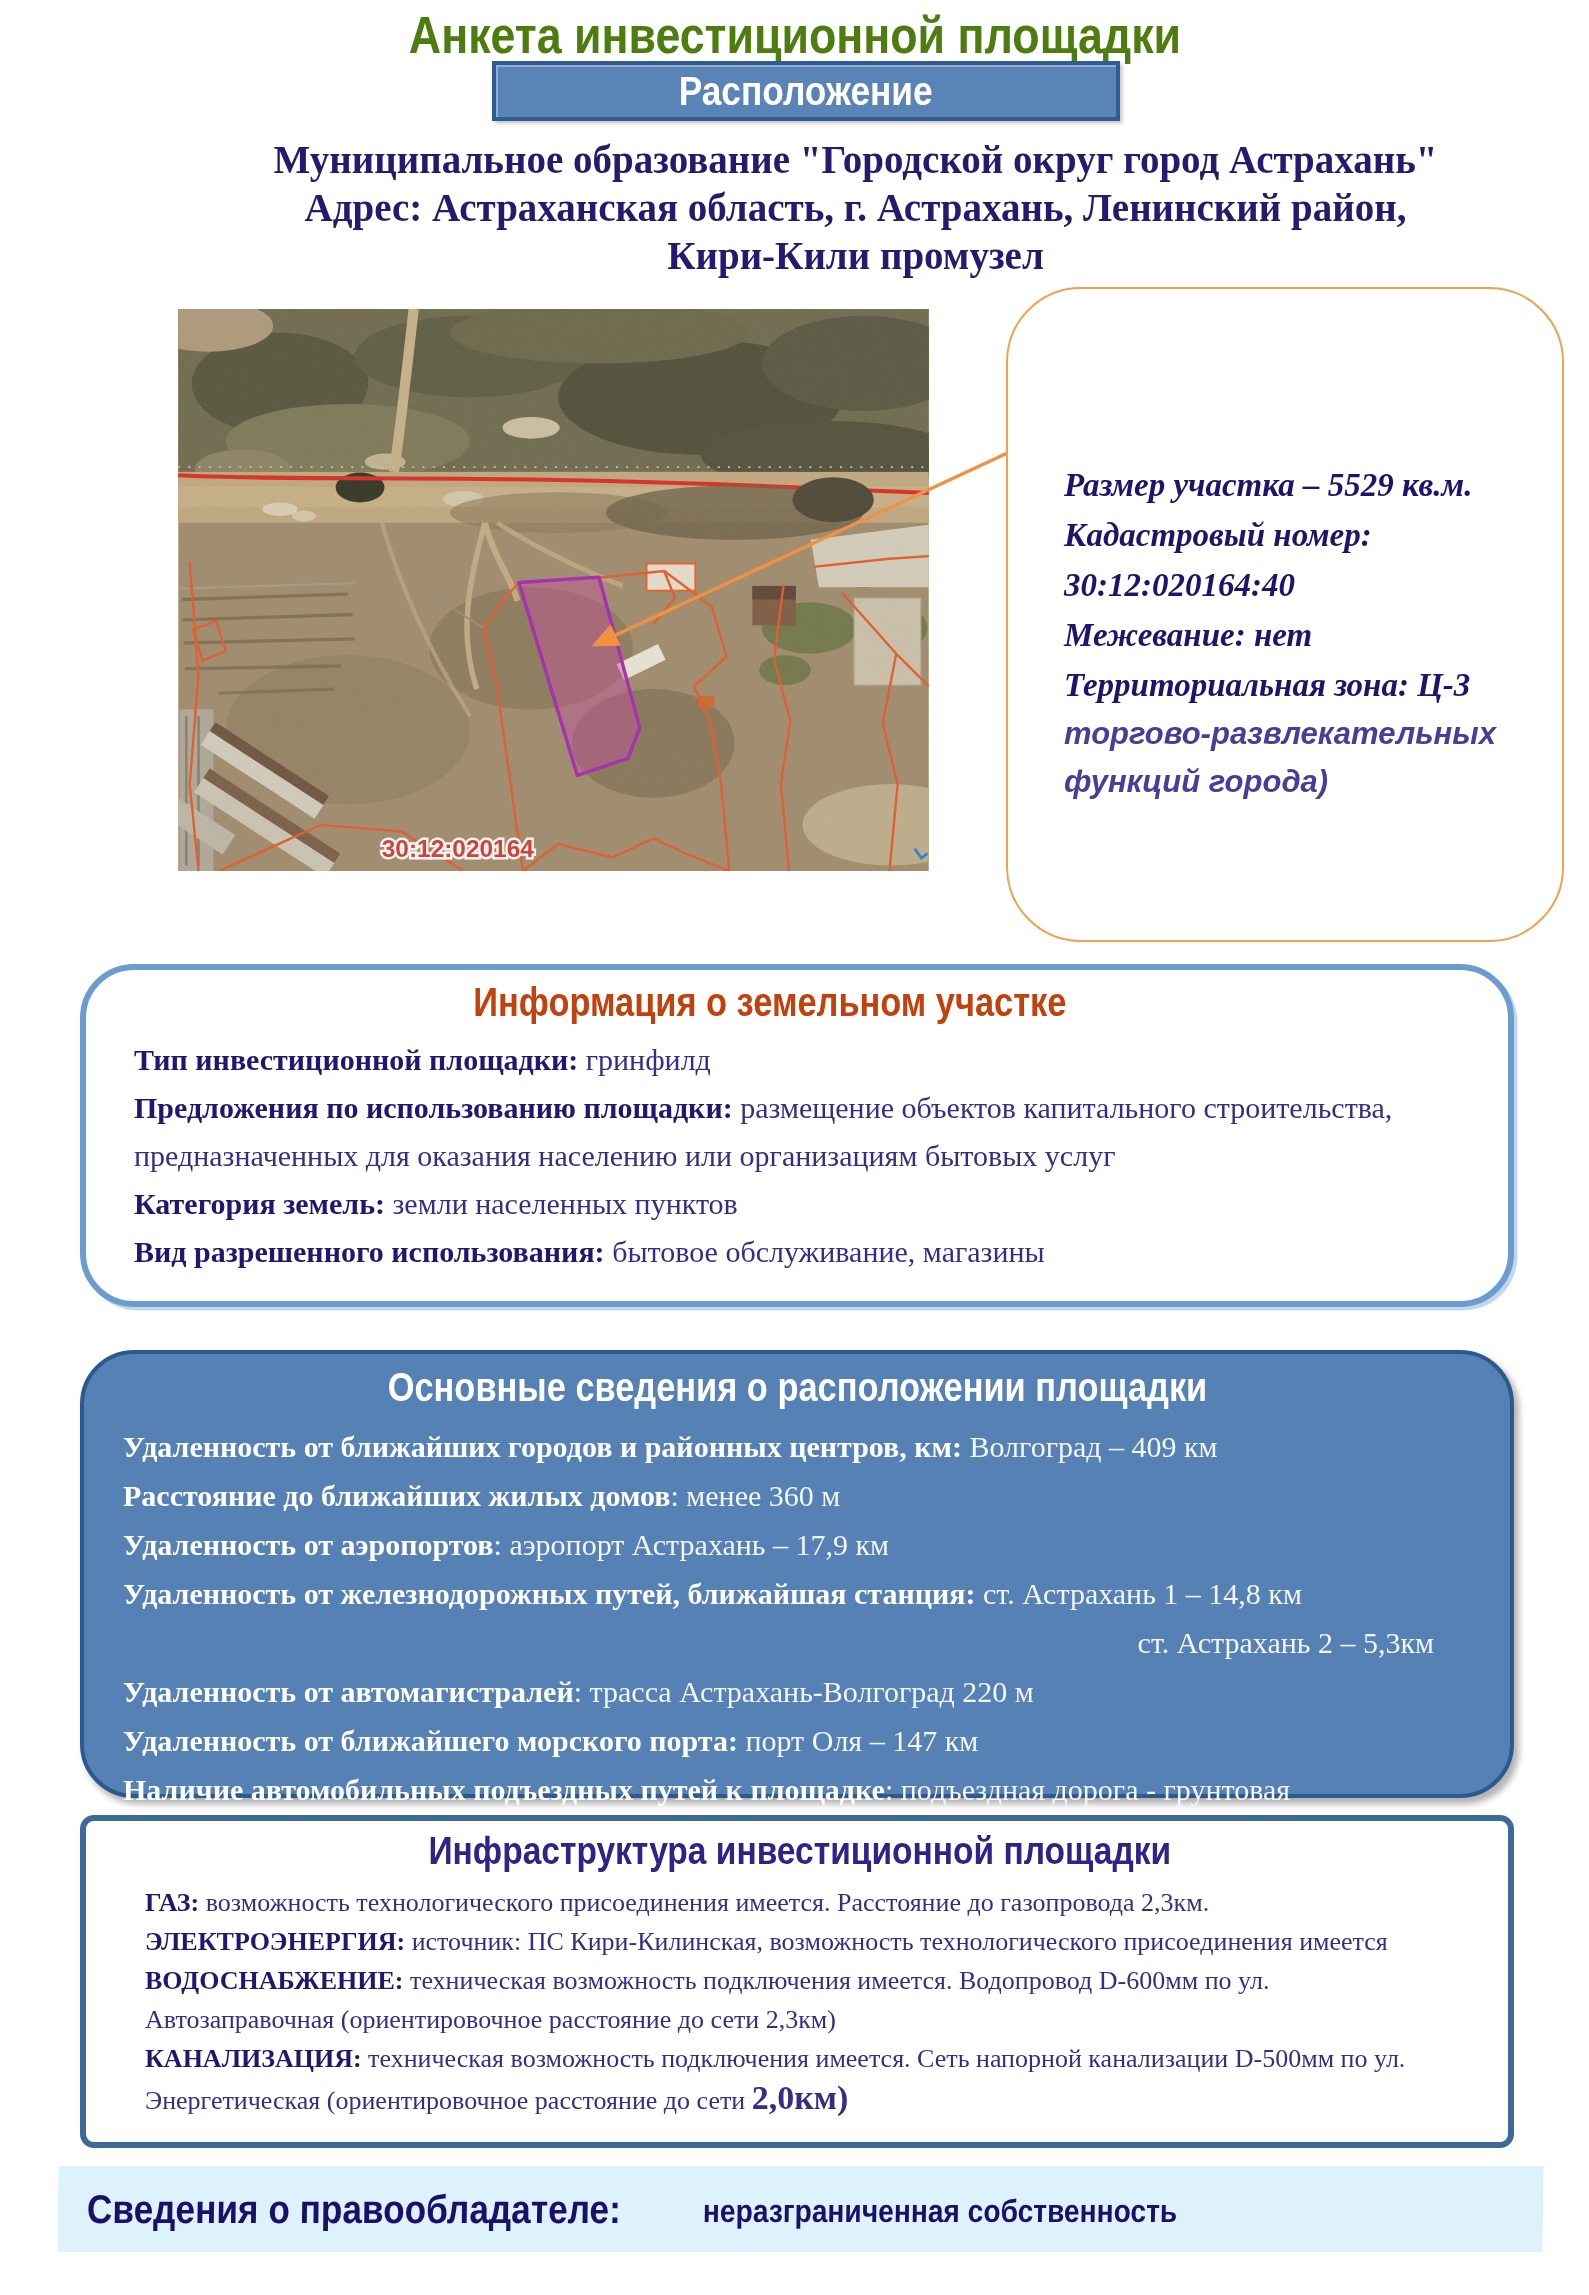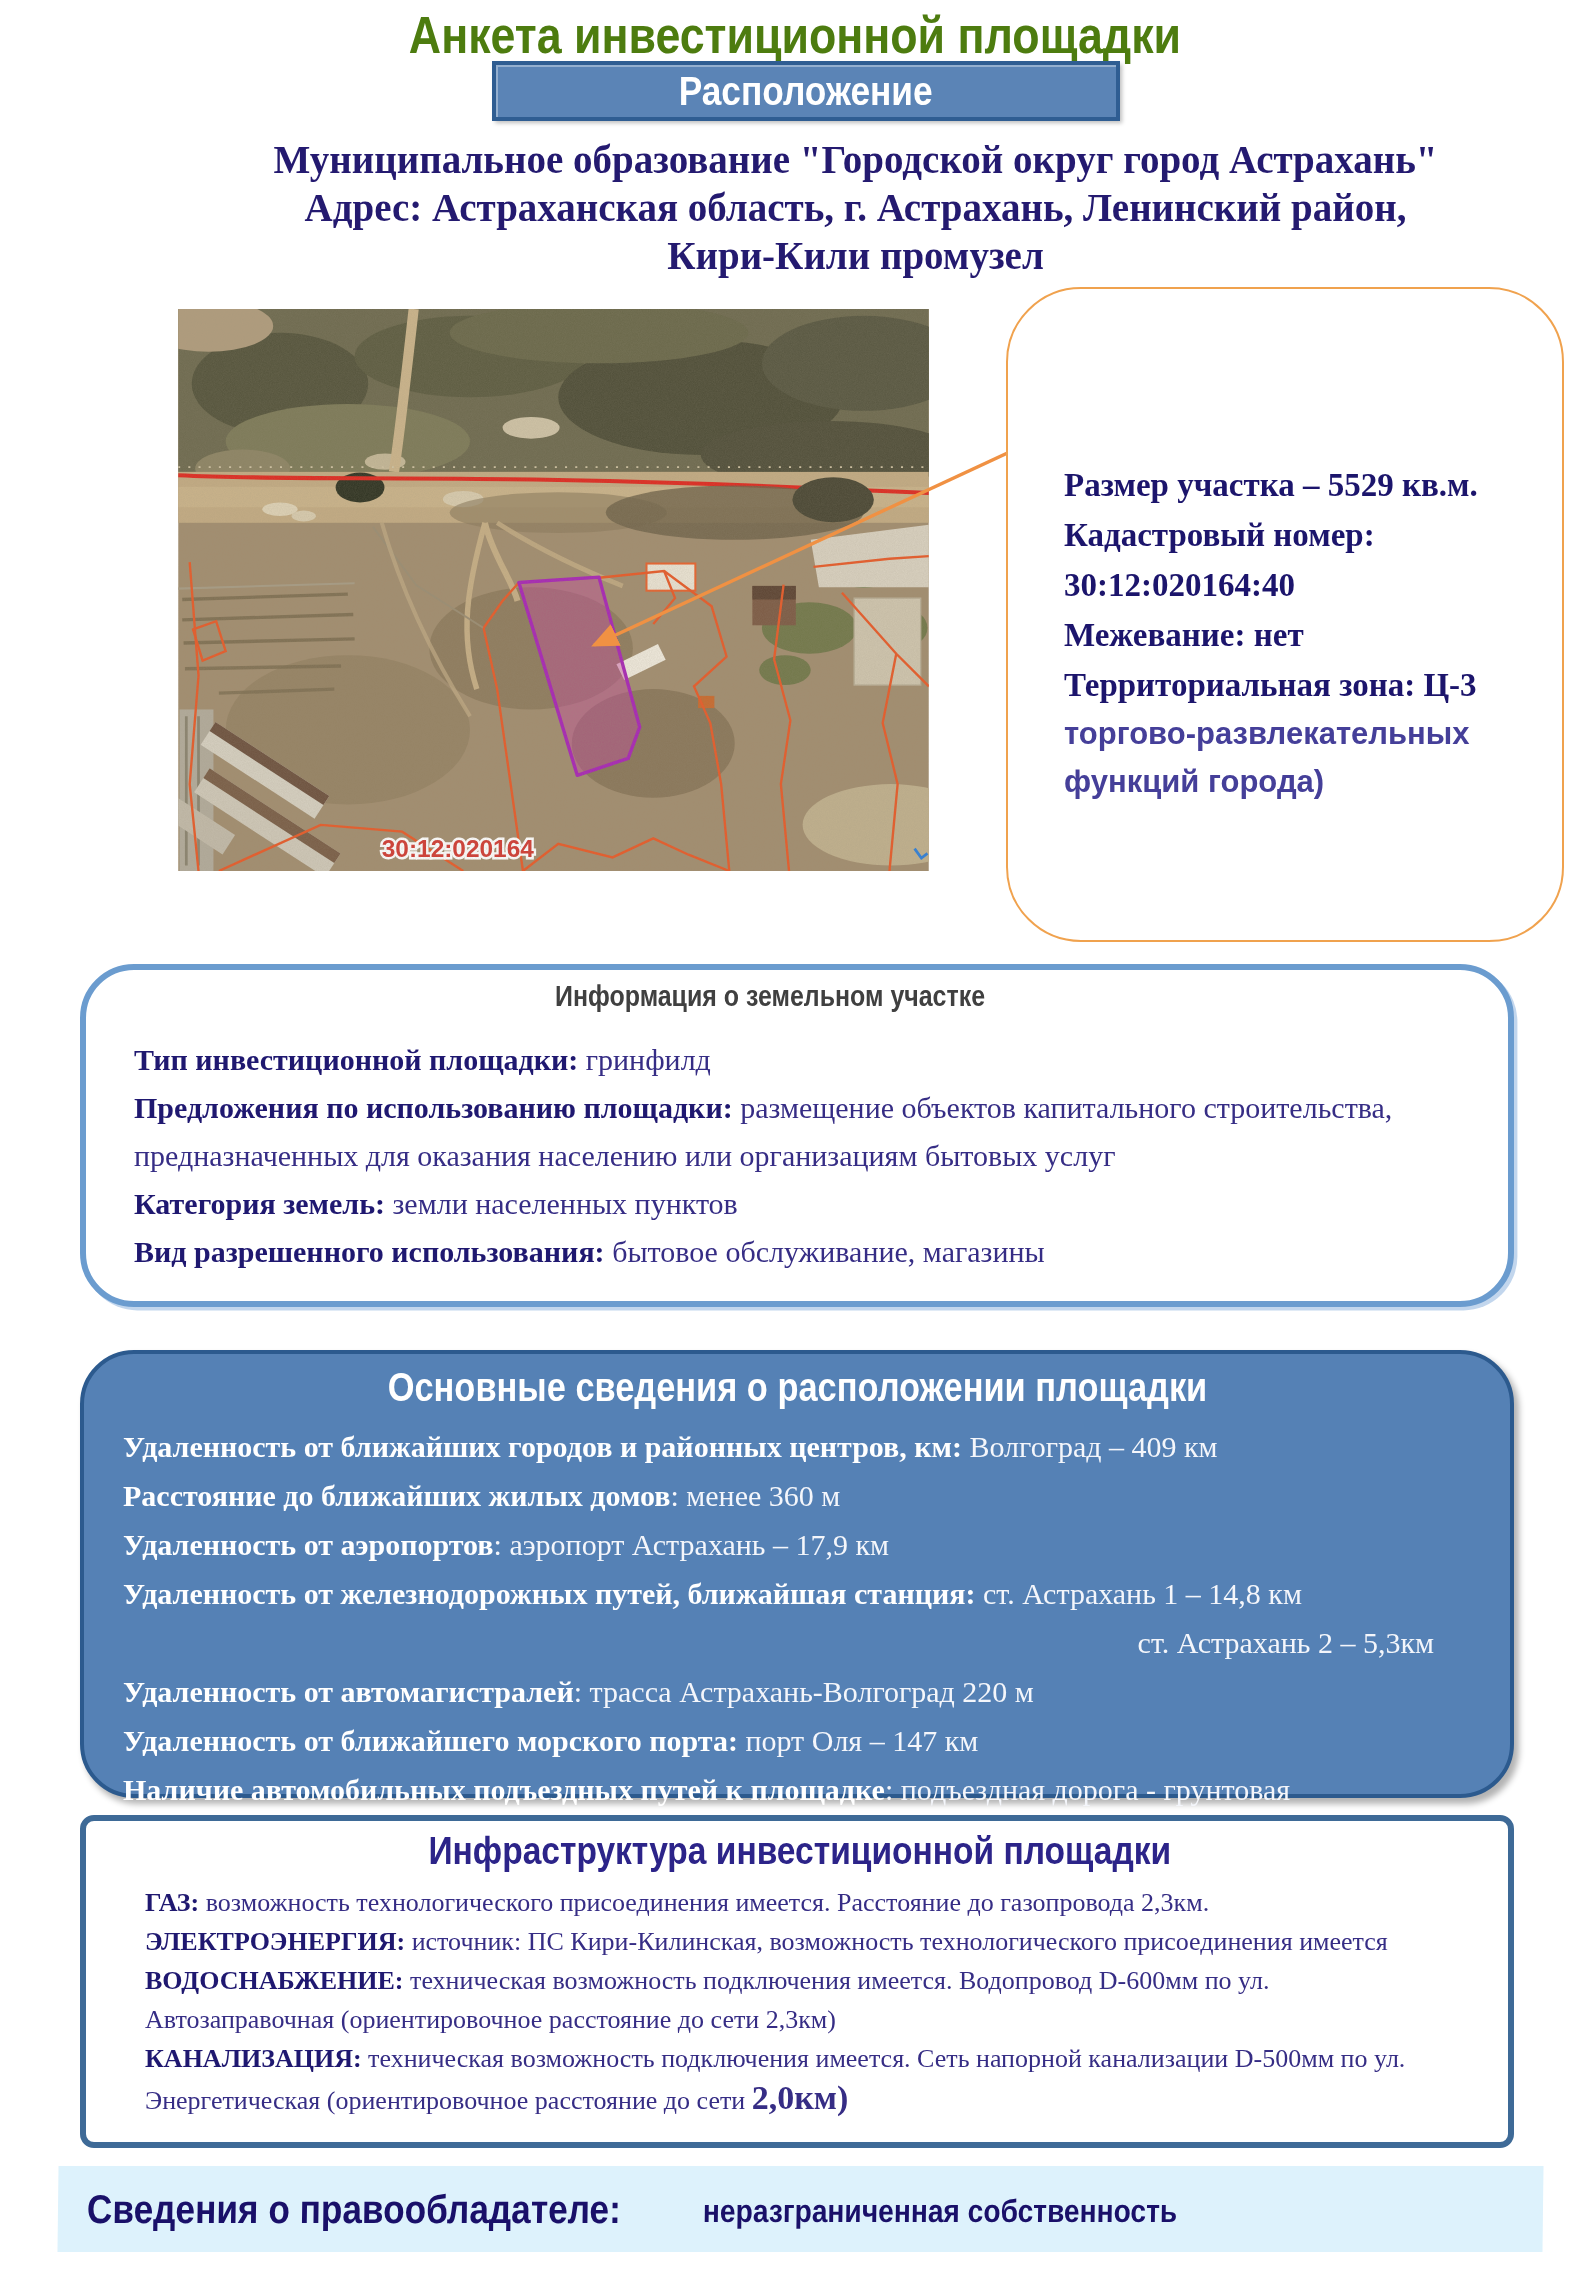--- a/index.html
+++ b/index.html
@@ -19,31 +19,31 @@
   .address{position:absolute;left:149px;top:136px;width:1413px;text-align:center;
     font-weight:bold;font-size:39px;color:#241a70;line-height:48px;}
   
   .map{position:absolute;left:178px;top:309px;width:751px;height:562px;}
   .map svg{display:block;}
   
   .arrow-layer{position:absolute;left:0;top:0;width:1589px;height:2295px;z-index:3;pointer-events:none;}
   
   .callout{position:absolute;left:1006px;top:287px;width:558px;height:655px;z-index:4;
     background:#ffffff;border:2.7px solid #f0a24e;border-radius:75px;box-sizing:border-box;
-    padding:171px 31px 0 56px;}
+    padding:171px 31px 0 56px;font-style:italic;}
   .callout .serif-line{font-weight:bold;font-size:33px;line-height:50px;color:#1c156c;}
   .callout .sans-line{font-family:"Liberation Sans","DejaVu Sans",sans-serif;font-weight:bold;
     font-size:31px;line-height:48px;color:#453f99;}
   
   .box{position:absolute;left:80px;width:1434px;box-sizing:border-box;border-radius:54px;}
   .box-title{font-family:"Liberation Sans","DejaVu Sans",sans-serif;font-weight:bold;
     text-align:center;}
   .land{top:964px;height:343px;border:6.1px solid #6b9ccf;background:#fff;
     box-shadow:3.4px 3.4px 0 rgba(120,165,215,.45);padding:9.5px 102px 0 48px;}
-  .land .box-title{font-size:29px;color:#404040;margin-bottom:23px;}
+  .land .box-title{font-size:40px;color:#c2410c;margin-bottom:11px;}
   .land .row{font-size:30px;line-height:48px;}
   .lbl{font-weight:bold;color:#1f1870;}
   .val{font-weight:normal;color:#362d85;}
   .loc{top:1350px;height:448px;border:4.1px solid #2c5a8e;background:#5581b5;
     box-shadow:4.1px 5.4px 6.8px rgba(0,0,0,.3);padding:11px 39px 0 39px;}
   .loc .box-title{font-size:40px;color:#ffffff;margin-bottom:12.2px;}
   .loc .row{font-size:30px;line-height:49px;white-space:nowrap;color:#fff;}
   .loc .lbl{color:#ffffff;}
   .loc .val{color:#f4f6fb;}
   .loc .right{text-align:right;padding-right:37px;}

